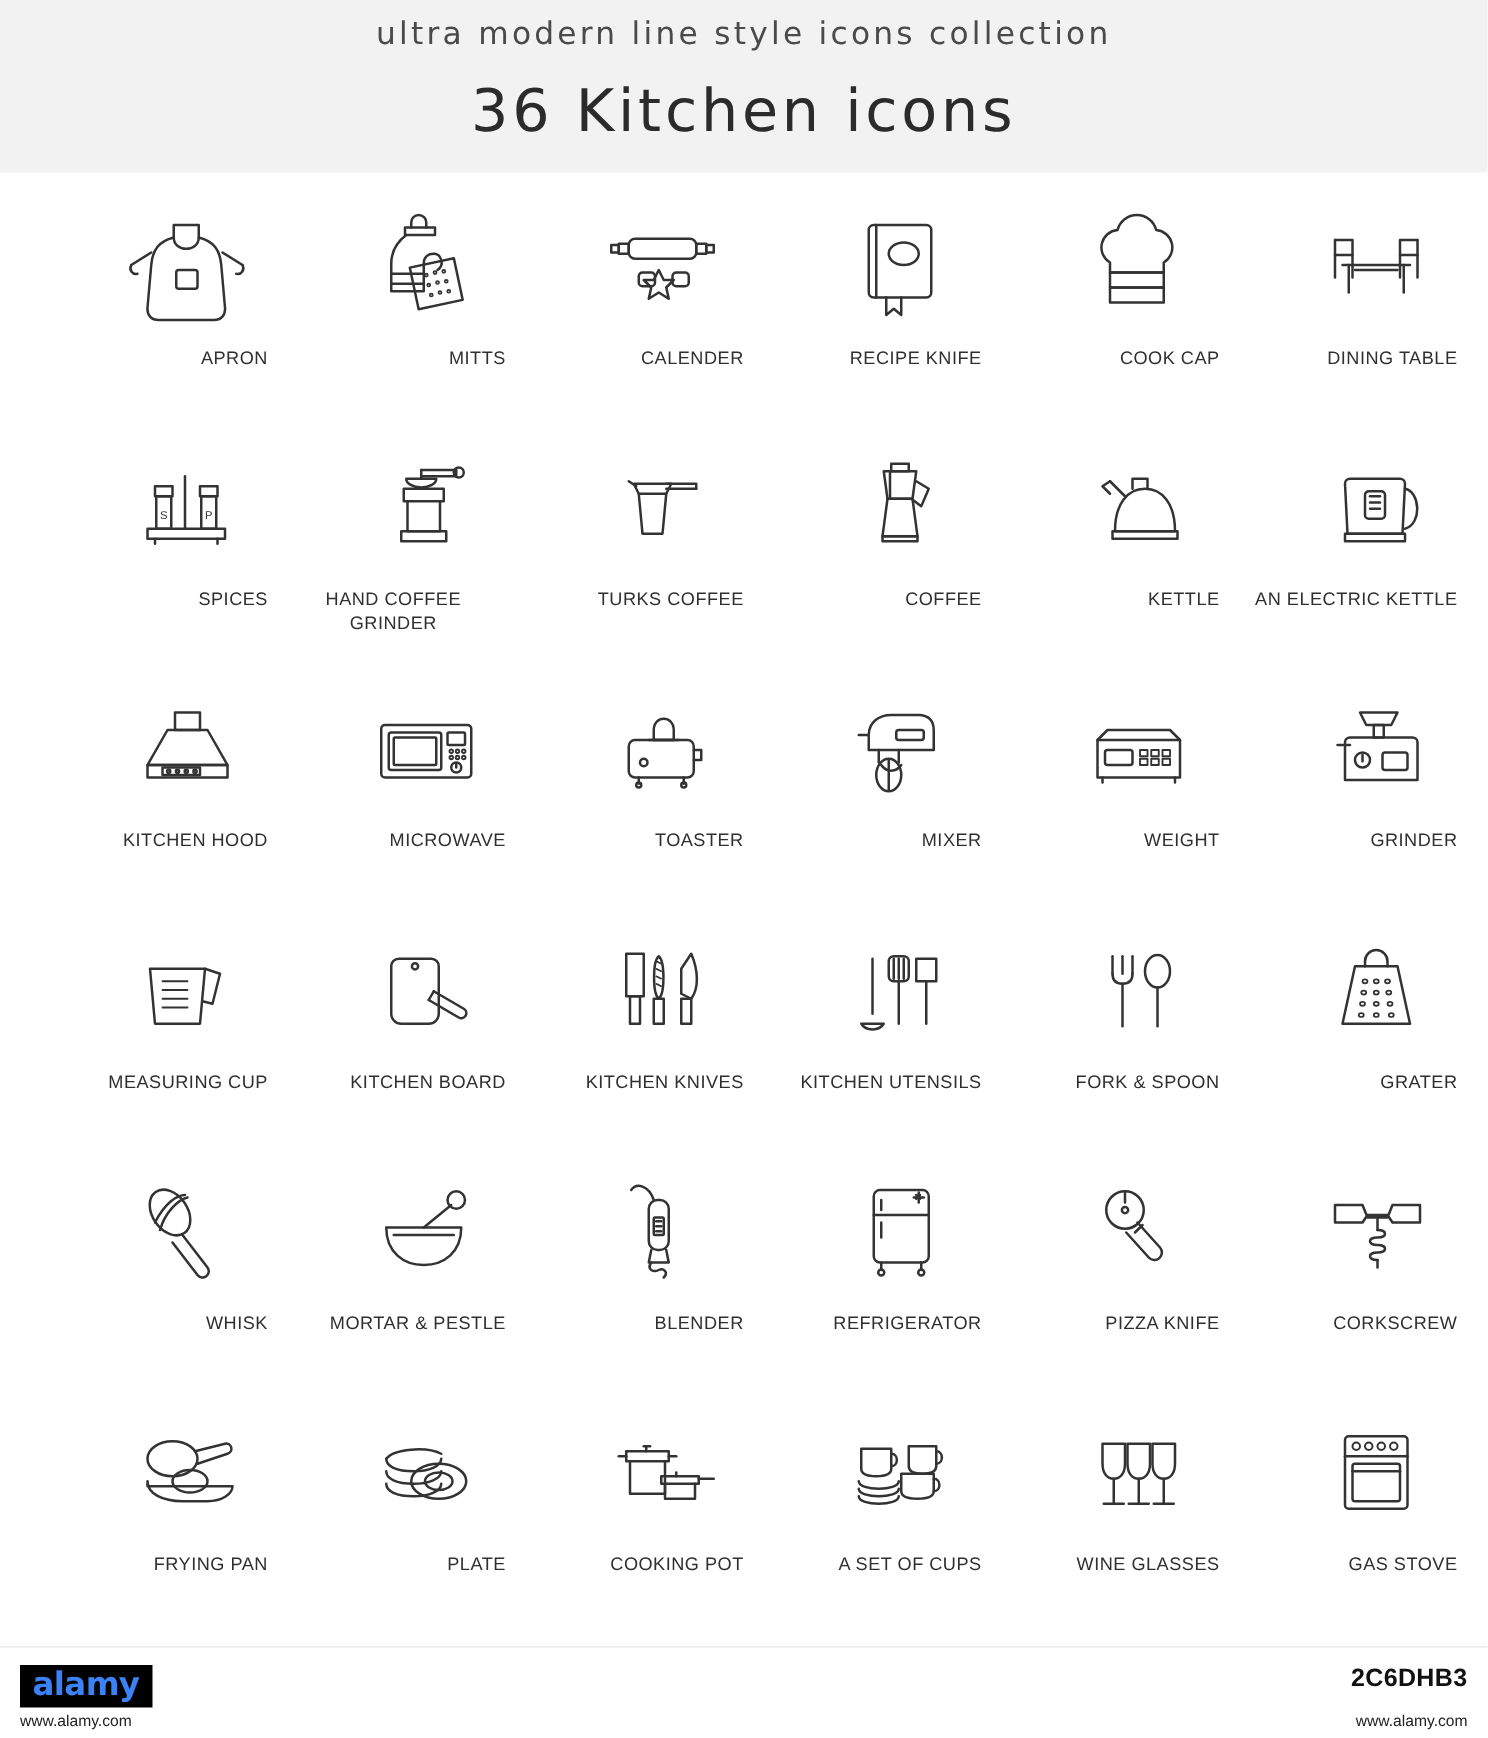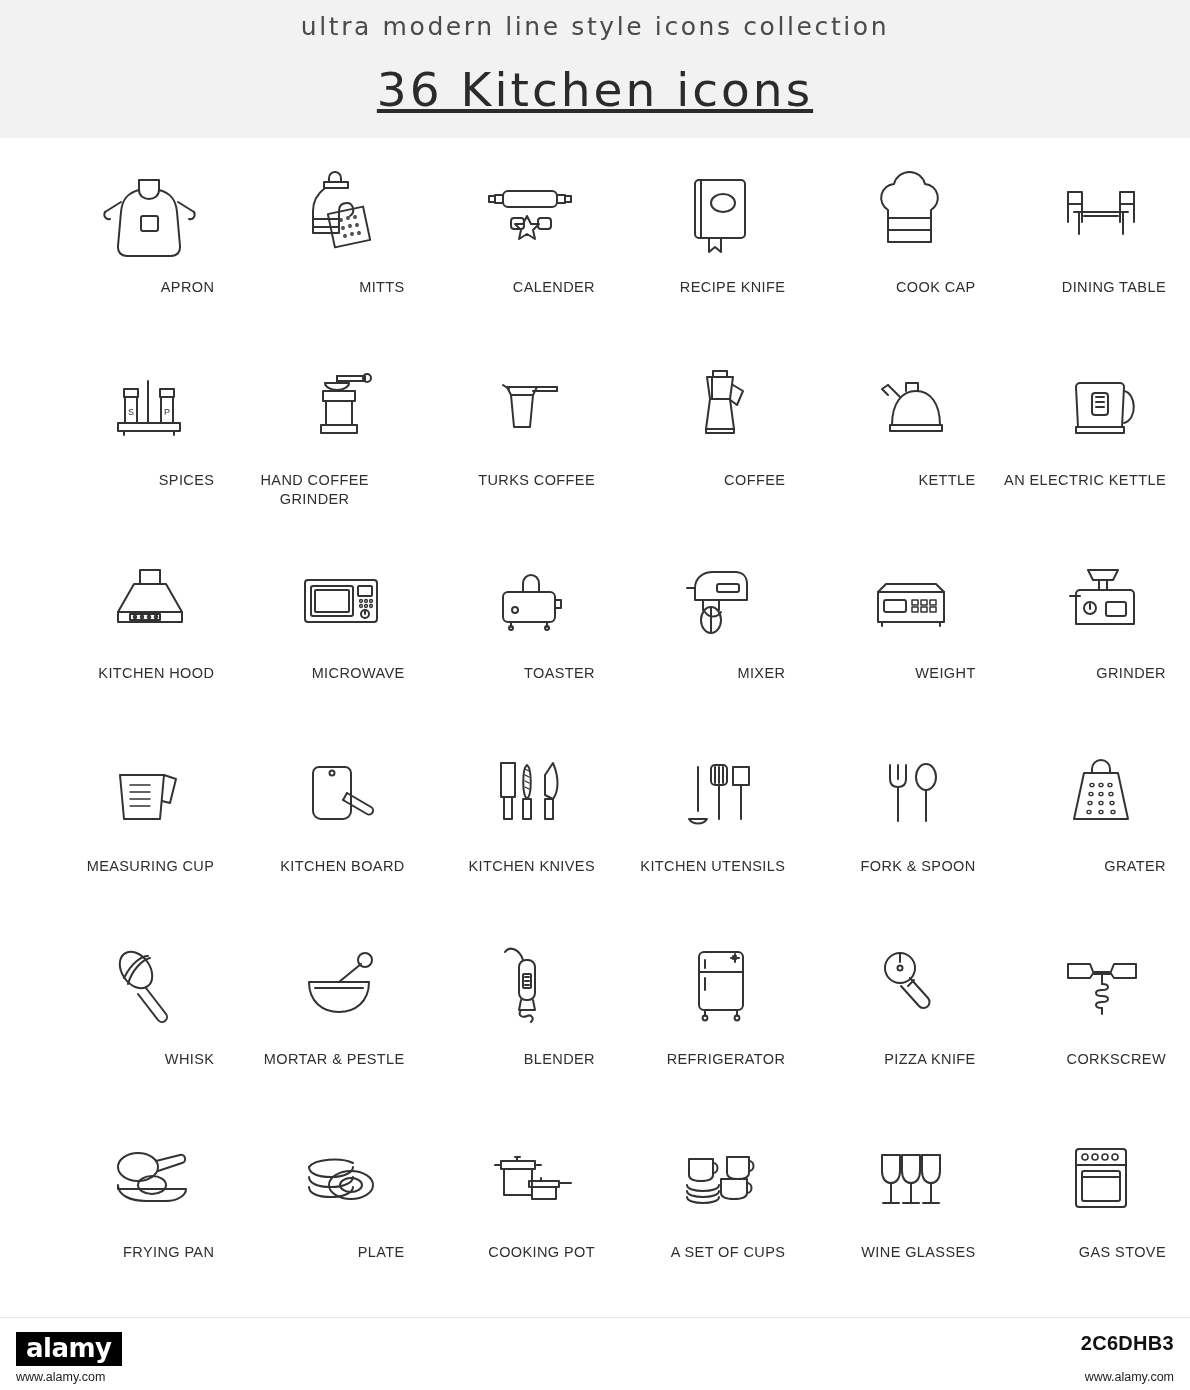--- a/index.html
+++ b/index.html
@@ -48,21 +48,20 @@
     top: 62px;
     left: 0;
     width: 1190px;
     text-align: center;
     font-family: "DejaVu Sans", sans-serif;
     font-size: 47px;
     letter-spacing: 3px;
     color: #2b2b2b;
     font-weight: 400;
     white-space: nowrap;
-    text-decoration: underline;
   }
 
   
   .grid {
     position: absolute;
     top: 150px;
     left: 24px;
     width: 1142px;
     display: grid;
     grid-template-columns: repeat(6, 1fr);
@@ -103,21 +102,21 @@
     width: 1190px;
     height: 72px;
     background: #ffffff;
     border-top: 1px solid #e6e6e6;
   }
   .alamy-logo {
     position: absolute;
     left: 16px;
     top: 14px;
     background: #000000;
-    color: #ffffff;
+    color: #3b82f6;
     font-family: "DejaVu Sans", sans-serif;
     font-size: 26px;
     font-weight: 700;
     letter-spacing: -0.5px;
     padding: 3px 10px 5px 10px;
     line-height: 1;
   }
   .alamy-url {
     position: absolute;
     left: 16px;

